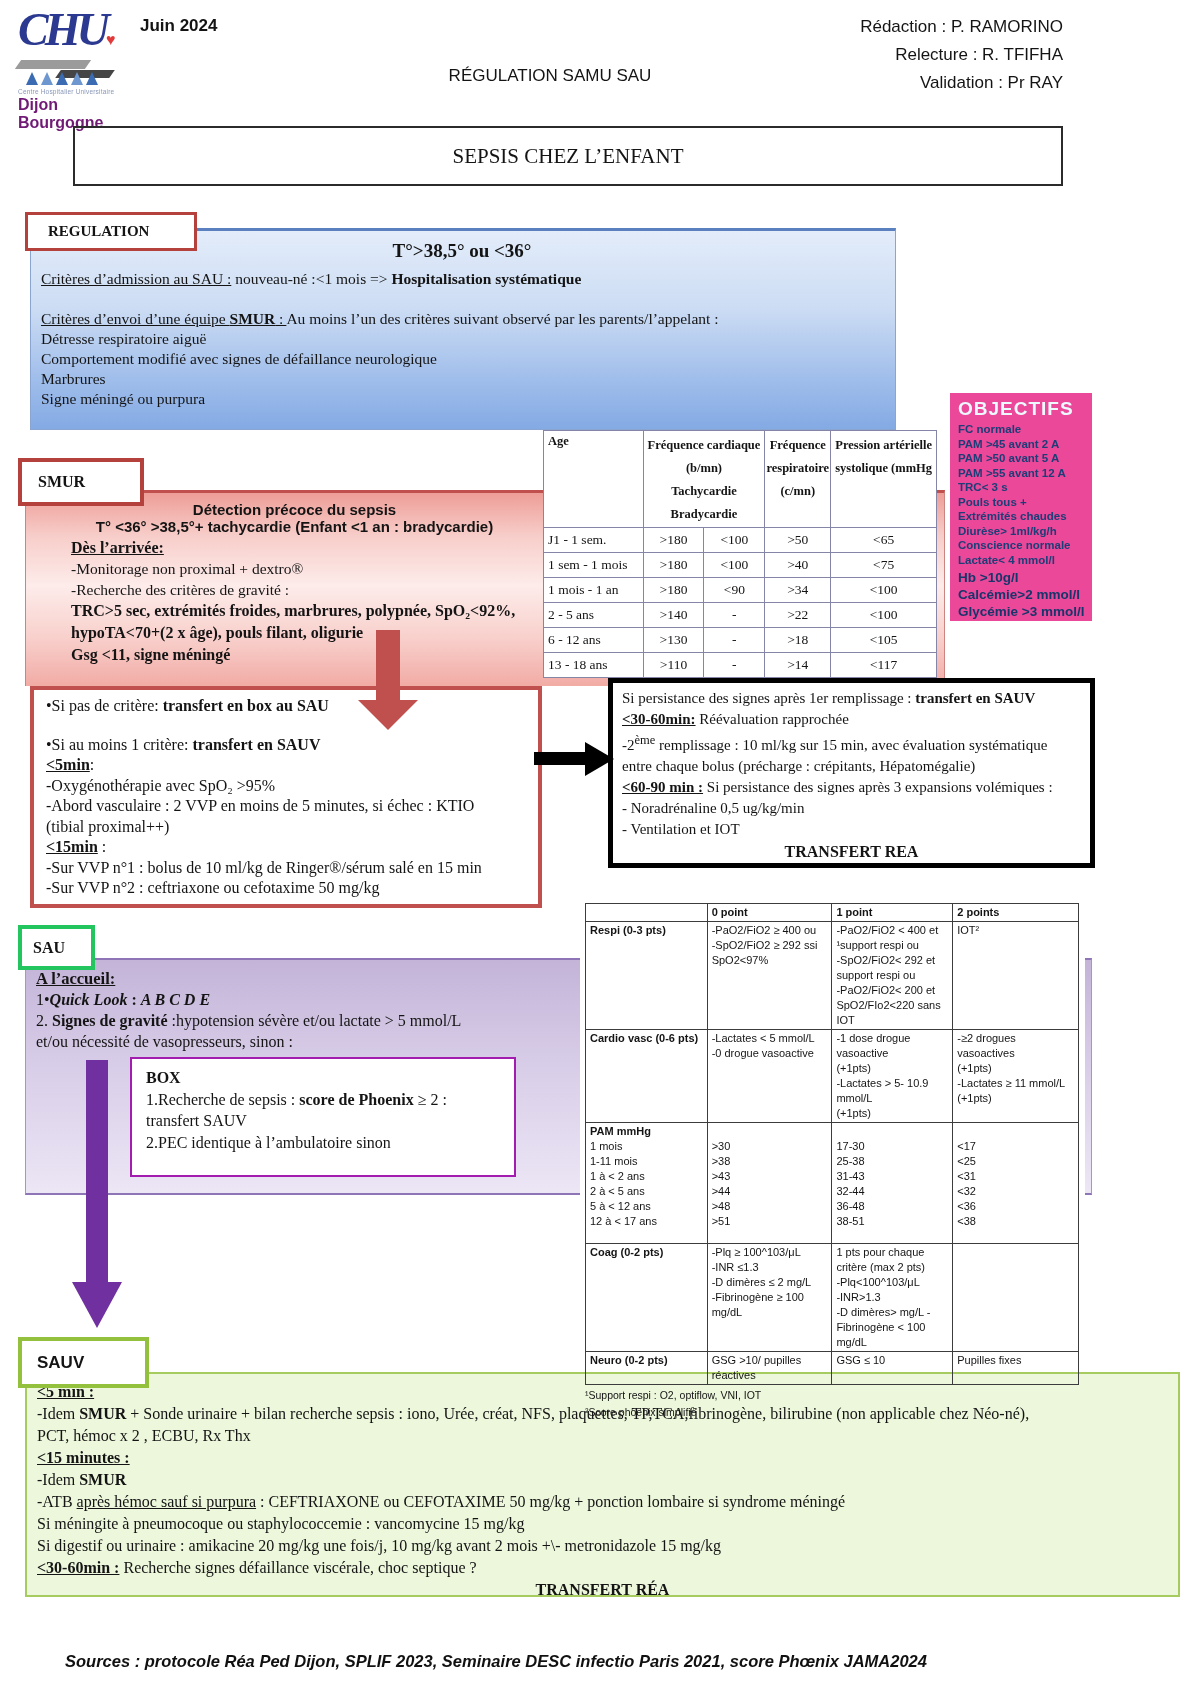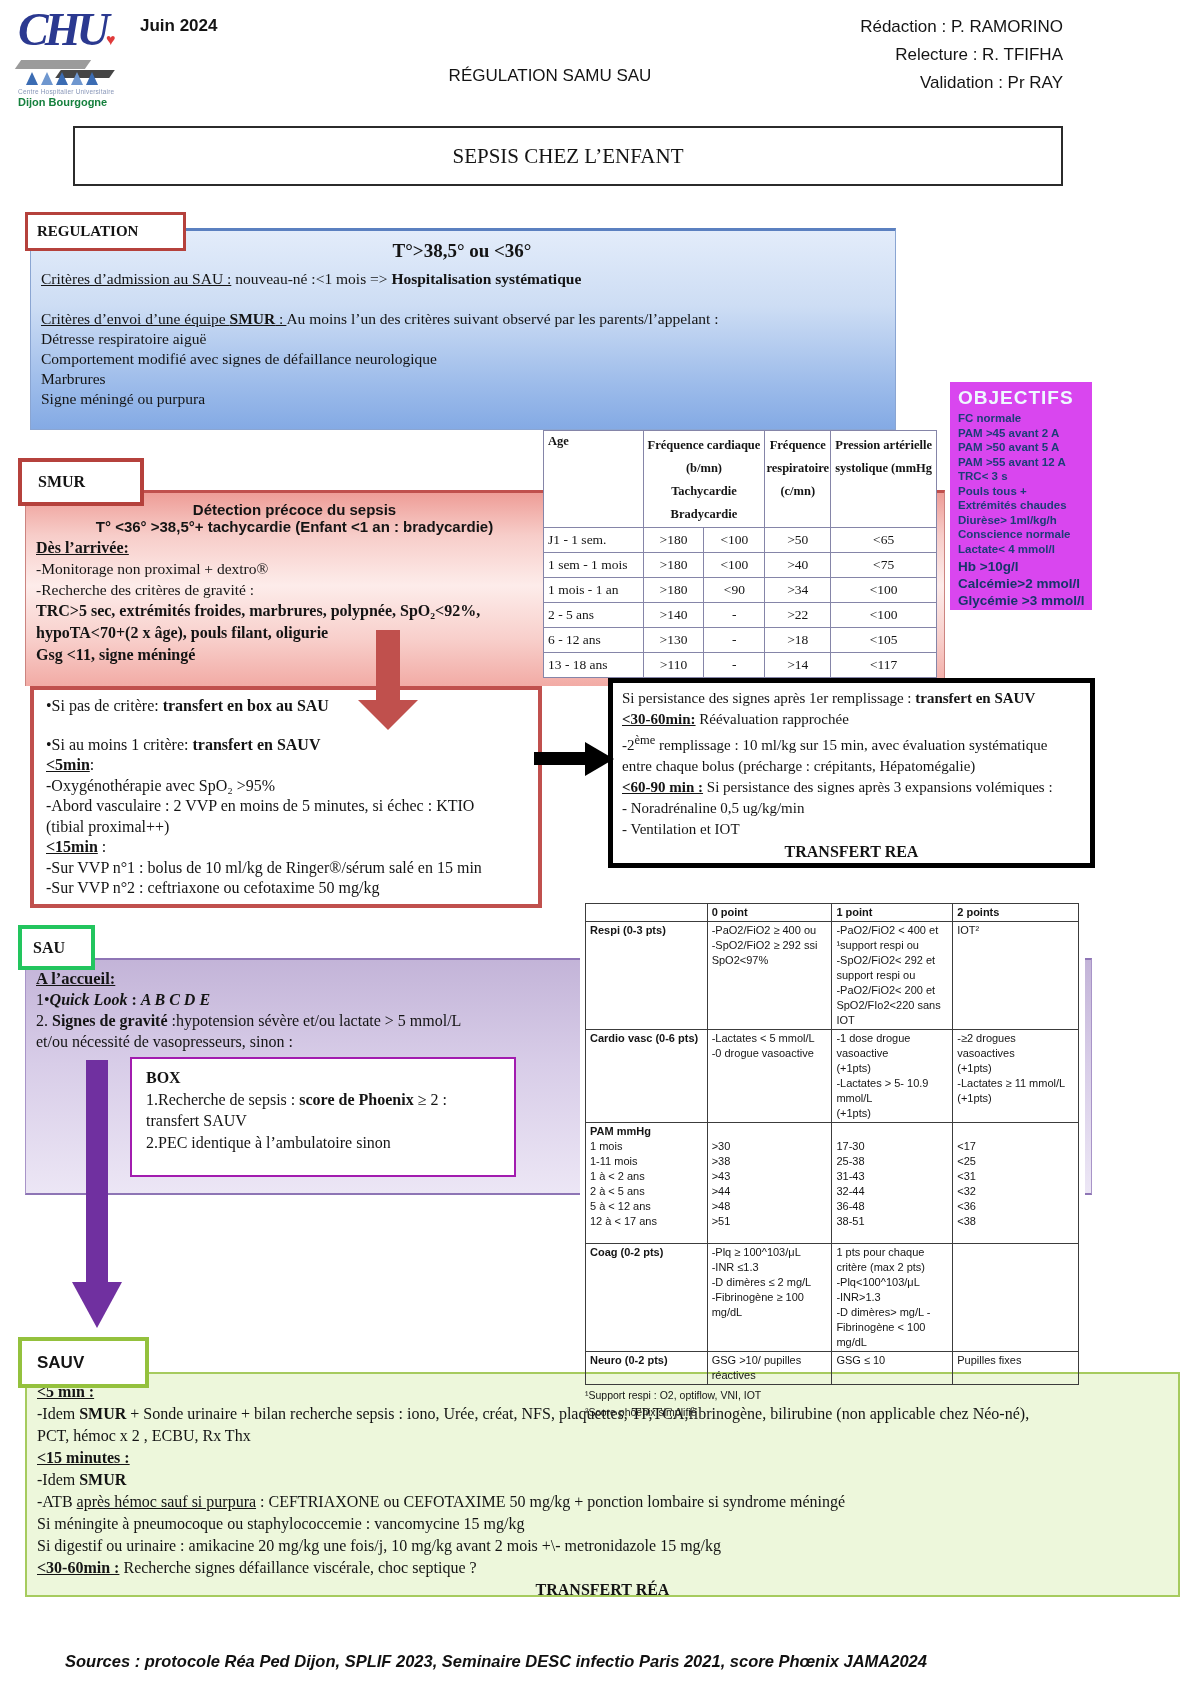--- a/index.html
+++ b/index.html
@@ -20,60 +20,60 @@
   .chu-script{font-family:"Liberation Serif",serif;font-style:italic;font-weight:bold;
               font-size:46px;line-height:44px;color:#2b3990;letter-spacing:-4px;}
   .heart{left:88px;top:24px;color:#e03a3a;font-size:16px;line-height:16px;}
   .bar-light{left:0px;top:52px;width:70px;height:9px;background:#9b9b9b;transform:skewX(-35deg);}
   .bar-dark{left:40px;top:62px;width:54px;height:8px;background:#454545;transform:skewX(-35deg);}
   .tris{left:8px;top:64px;display:flex;}
   .tri{width:0;height:0;border-left:6px solid transparent;border-right:6px solid transparent;
        border-bottom:13px solid #3b6cb3;margin-right:3px;}
   .tri.alt{border-bottom-color:#6f97cf;}
   .logo-sub{left:0;top:80px;font-size:6.5px;color:#8896b8;letter-spacing:.2px;}
-  .logo-city{left:0;top:88px;font-size:11px;color:#15803d;font-weight:bold;}
+  .logo-city{left:0;top:88px;font-size:16px;color:#701a75;font-weight:bold;}
   .hdr-date{left:140px;top:16px;font-size:17px;font-weight:bold;}
   .hdr-center{left:330px;top:66px;width:440px;text-align:center;font-size:17px;}
   .hdr-right{left:663px;top:13px;width:400px;text-align:right;font-size:17px;line-height:28px;}
   .title-box{left:73px;top:126px;width:986px;height:56px;border:2px solid #2b2b2b;
              line-height:56px;text-align:center;font-size:21px;}
 
   
   .reg-label{left:25px;top:212px;width:146px;height:33px;border:3px solid #b5413c;background:#fff;
-             z-index:6;display:flex;align-items:center;padding-left:9px;font-size:15px;font-weight:bold;}
+             z-index:6;display:flex;align-items:center;padding-left:20px;font-size:15px;font-weight:bold;}
   .reg-box{left:30px;top:228px;width:866px;height:202px;z-index:1;
            background:linear-gradient(180deg,#e3ecfa 0%,#cdddf4 38%,#9cbbea 78%,#84aae4 100%);
            border:1px solid #8aa5d2;border-top:3px solid #5b80c0;
            padding:10px 12px 0 10px;box-sizing:border-box;font-size:15.5px;line-height:20px;}
   .reg-title{font-size:19px;margin-bottom:8px;}
 
   
   .smur-label{left:18px;top:458px;width:102px;height:40px;border:4px solid #b5413c;background:#fff;
               z-index:6;display:flex;align-items:center;padding-left:16px;font-size:16px;font-weight:bold;}
   .smur-box{left:25px;top:490px;width:920px;height:196px;z-index:0;
             background:linear-gradient(180deg,#ee9d97 0%,#f7cdc9 22%,#fdecea 48%,#f8d0cc 75%,#f2aba5 100%);
             border-top:3px solid #c0504d;border-left:1px solid #cc8480;border-right:1px solid #cc8480;
             padding-top:8px;box-sizing:border-box;}
   .smur-inner{width:525px;padding-left:6px;}
   .smur-h{font-size:15px;text-align:center;}
-  .smur-body{font-size:15.5px;line-height:21px;padding-left:4px;margin-top:2px;}
+  .smur-body{font-size:15.5px;line-height:21px;padding-left:4px;margin-top:2px;margin-left:35px;}
   .smur-grav{font-size:16px;line-height:22px;font-weight:bold;}
 
   
   .vitals-wrap{left:543px;top:430px;z-index:2;}
   .vitals{width:394px;border-collapse:collapse;background:#fff;}
   .vitals td,.vitals th{border:1px solid #8585a8;font-family:"Liberation Serif",serif;}
   .vitals th{font-weight:bold;font-size:12.5px;vertical-align:top;text-align:center;
              line-height:23px;padding-top:3px;white-space:pre-line;}
   .vitals th.age-h{text-align:left;padding-left:4px;line-height:15px;}
   .vitals td{height:22px;font-size:13.5px;text-align:center;}
   .vitals td.age-c{text-align:left;padding-left:4px;}
 
   
-  .obj-box{left:950px;top:382px;width:142px;height:228px;background:#d946ef;z-index:2;
+  .obj-box{left:950px;top:393px;width:142px;height:228px;background:#ec4899;z-index:2;
            padding:5px 0 0 8px;box-sizing:border-box;}
   .obj-title{font-size:19px;font-weight:bold;color:#eef8ff;letter-spacing:1px;}
   .obj-lines{font-size:11.5px;font-weight:bold;color:#1c3d77;line-height:14.5px;margin-top:2px;}
   .obj-big{font-size:13.5px;font-weight:bold;color:#17356b;line-height:17px;margin-top:2px;}
 
   
   .red-shaft{left:376px;top:630px;width:24px;height:72px;background:#c0504d;z-index:5;}
   .red-head{left:358px;top:700px;width:0;height:0;border-left:30px solid transparent;
             border-right:30px solid transparent;border-top:30px solid #c0504d;z-index:5;}
   .blk-shaft{left:534px;top:752px;width:54px;height:13px;background:#000;z-index:6;}

